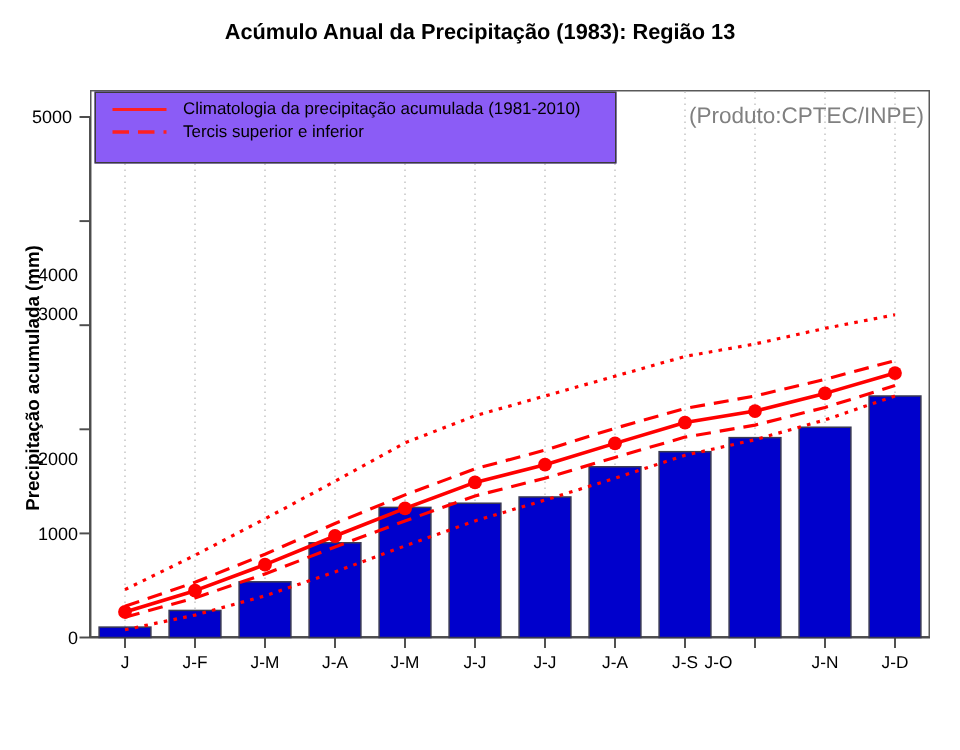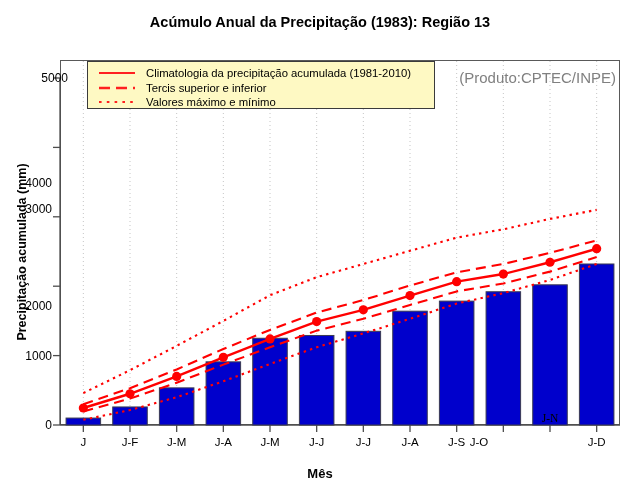--- a/index.html
+++ b/index.html
@@ -46,25 +46,24 @@
   }
   .xtick-label{
     position:absolute;
     text-align:center;width:46px;
     font-size:11.5px;color:#000;
   }
   .legend{
     position:absolute;
     left:63px;top:61px;
     width:348px;height:48px;
-    background:#fef9c3;
+    background:#8b5cf6;
     border:1px solid #3b3b3b;
     box-sizing:border-box;
     padding:4px 0 4px 0;
-    margin-left:24px;
   }
   .legend-row{
     height:14.5px;
     display:flex;align-items:center;
     padding-left:6px;
   }
   .legend-key{width:46px;height:12px;position:relative;flex:none;}
   .legend-key svg{position:absolute;left:0;top:0;}
   .legend-text{
     font-size:11.3px;color:#000;
@@ -78,21 +77,20 @@
   }
 </style>
 </head>
 <body>
 
 <div id="chart-root">
 
   <div class="title">Acúmulo Anual da Precipitação (1983): Região 13</div>
 
   <div class="ylabel">Precipitação acumulada (mm)</div>
-  <div class="xlabel">Mês</div>
 
   <div class="plotbox"></div>
 
   <svg class="layer" id="gfx">
       <line x1="83.33333333333333" y1="61" x2="83.33333333333333" y2="424" stroke="#BEBEBE" stroke-width="0.9" stroke-dasharray="1,3"></line>
       <line x1="130" y1="61" x2="130" y2="424" stroke="#BEBEBE" stroke-width="0.9" stroke-dasharray="1,3"></line>
       <line x1="176.66666666666666" y1="61" x2="176.66666666666666" y2="424" stroke="#BEBEBE" stroke-width="0.9" stroke-dasharray="1,3"></line>
       <line x1="223.33333333333331" y1="61" x2="223.33333333333331" y2="424" stroke="#BEBEBE" stroke-width="0.9" stroke-dasharray="1,3"></line>
       <line x1="270" y1="61" x2="270" y2="424" stroke="#BEBEBE" stroke-width="0.9" stroke-dasharray="1,3"></line>
       <line x1="316.66666666666663" y1="61" x2="316.66666666666663" y2="424" stroke="#BEBEBE" stroke-width="0.9" stroke-dasharray="1,3"></line>
@@ -152,34 +150,34 @@
       <circle cx="550" cy="262.257" r="4.6" fill="#FF0000"></circle>
       <circle cx="596.6666666666666" cy="248.724" r="4.6" fill="#FF0000"></circle>
     </svg>
 
   <div id="ylabels">
       <div class="ytick-label" style="left: 8px; top: 425px;">0</div>
       <div class="ytick-label" style="left: 8px; top: 355.6px;">1000</div>
       <div class="ytick-label" style="left: 8px; top: 286.2px; margin-top: 20px;">2000</div>
       <div class="ytick-label" style="left: 8px; top: 209px;">3000</div>
       <div class="ytick-label" style="left: 8px; top: 165px; margin-top: 18px;">4000</div>
-      <div class="ytick-label" style="left: 24px; top: 78px;">5000</div>
+      <div class="ytick-label" style="left: 4px; top: 78px;">5000</div>
     </div>
   <div id="xlabels">
       <div class="xtick-label" style="left: 60.3333px; top: 436px;">J</div>
       <div class="xtick-label" style="left: 107px; top: 436px;">J-F</div>
       <div class="xtick-label" style="left: 153.667px; top: 436px;">J-M</div>
       <div class="xtick-label" style="left: 200.333px; top: 436px;">J-A</div>
       <div class="xtick-label" style="left: 247px; top: 436px;">J-M</div>
       <div class="xtick-label" style="left: 293.667px; top: 436px;">J-J</div>
       <div class="xtick-label" style="left: 340.333px; top: 436px;">J-J</div>
       <div class="xtick-label" style="left: 387px; top: 436px;">J-A</div>
       <div class="xtick-label" style="left: 433.667px; top: 436px;">J-S</div>
       <div class="xtick-label" style="left: 456px; top: 436px;">J-O</div>
-      <div class="xtick-label" style="left: 527px; top: 412px; font-family: Liberation Serif, serif;">J-N</div>
+      <div class="xtick-label" style="left: 527px; top: 436px;">J-N</div>
       <div class="xtick-label" style="left: 573.667px; top: 436px;">J-D</div>
     </div>
 
   <div class="producer">(Produto:CPTEC/INPE)</div>
 
   <div class="legend">
     <div class="legend-row">
       <span class="legend-key">
         <svg width="46" height="12">
             <line x1="5" y1="6" x2="41" y2="6" stroke="#FF2020" stroke-width="2.1"></line>
@@ -188,23 +186,15 @@
       <span class="legend-text">Climatologia da precipitação acumulada (1981-2010)</span>
     </div>
     <div class="legend-row">
       <span class="legend-key">
         <svg width="46" height="12">
             <line x1="5" y1="6" x2="41" y2="6" stroke="#FF2020" stroke-width="2.3" stroke-dasharray="11,6"></line>
           </svg>
       </span>
       <span class="legend-text">Tercis superior e inferior</span>
     </div>
-    <div class="legend-row">
-      <span class="legend-key">
-        <svg width="46" height="12">
-            <line x1="5" y1="6" x2="41" y2="6" stroke="#FF2020" stroke-width="2.2" stroke-dasharray="2.6,5.2" stroke-linecap="butt"></line>
-          </svg>
-      </span>
-      <span class="legend-text">Valores máximo e mínimo</span>
-    </div>
   </div>
 
 </div>
 
 </body></html>

